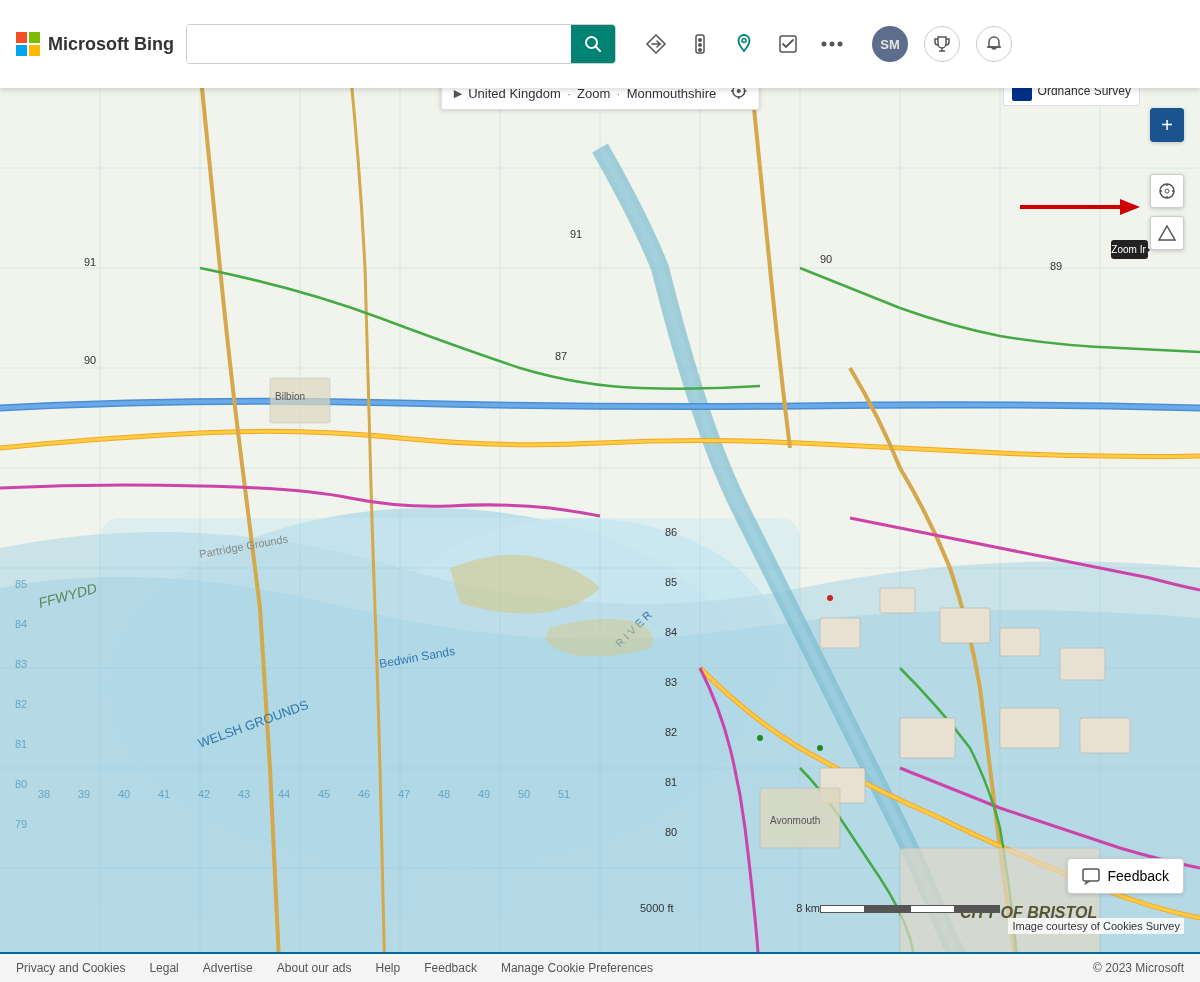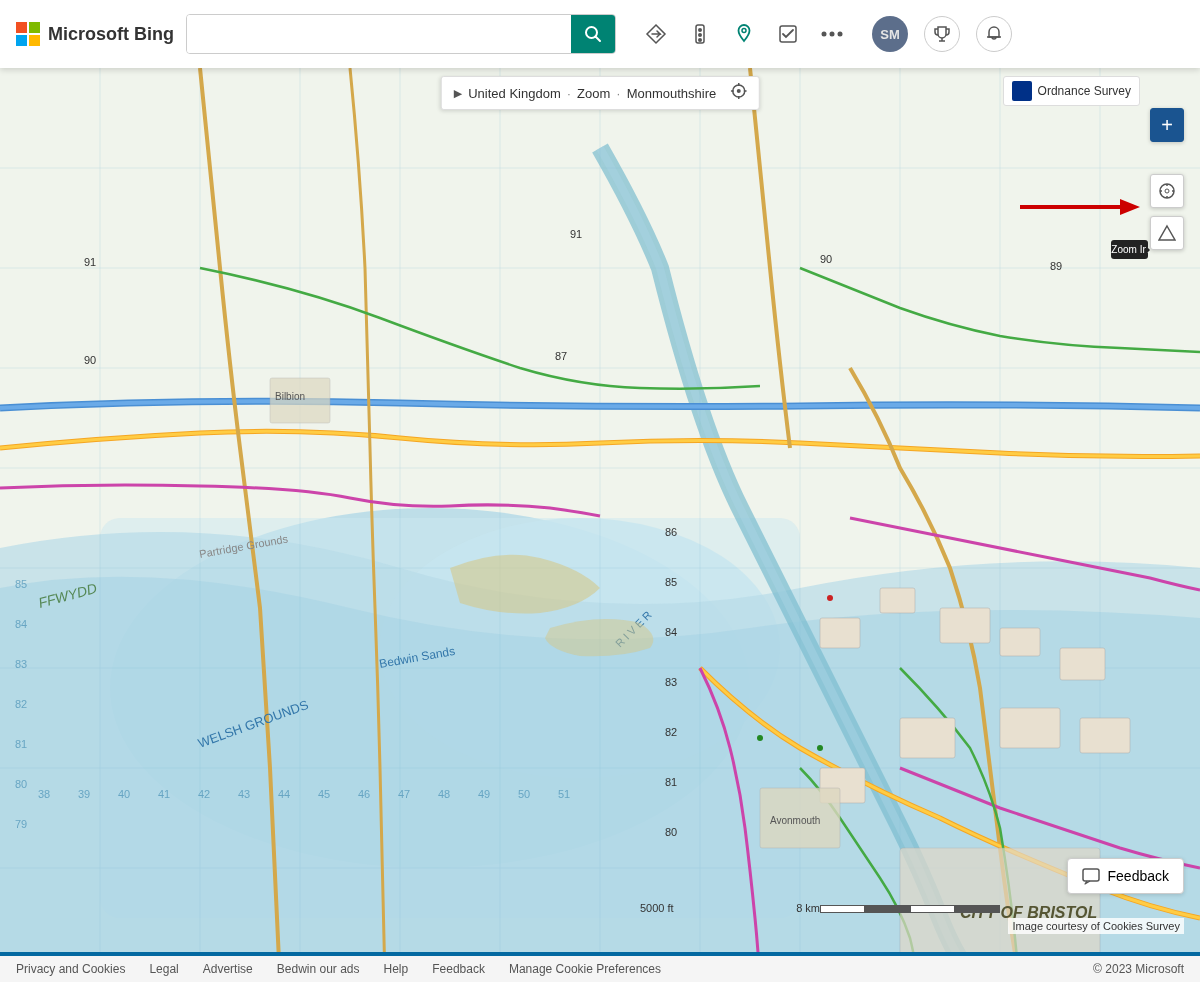--- a/index.html
+++ b/index.html
@@ -2,21 +2,21 @@
 <html><head>
   <meta charset="utf-8">
   <style>
     * { margin: 0; padding: 0; box-sizing: border-box; }
     body { width: 1200px; height: 982px; overflow: hidden; font-family: 'Segoe UI', Arial, sans-serif; position: relative; }
 
     
     #header {
       position: absolute;
       top: 0; left: 0; right: 0;
-      height: 68px;
+      height: 88px;
       background: #fff;
       display: flex;
       align-items: center;
       padding: 0 16px;
       z-index: 100;
       box-shadow: 0 2px 6px rgba(0,0,0,0.15);
       gap: 12px;
     }
     #logo {
       display: flex;
@@ -312,21 +312,21 @@
       z-index: 50;
       box-shadow: 0 1px 4px rgba(0,0,0,0.15);
     }
 
     
     #footer {
       position: absolute;
       bottom: 0; left: 0; right: 0;
       height: 30px;
       background: #f5f5f5;
-      border-top: 4px solid #0369a1;
+      border-top: 2px solid #0369a1;
       display: flex;
       align-items: center;
       padding: 0 16px;
       gap: 24px;
       z-index: 100;
       font-size: 12px;
     }
     .footer-link {
       color: #555;
       text-decoration: none;
@@ -646,18 +646,18 @@
       <span>Feedback</span>
     </button>
 
   </div>
 </div>
 
 <div id="footer">
   <a class="footer-link">Privacy and Cookies</a>
   <a class="footer-link">Legal</a>
   <a class="footer-link">Advertise</a>
-  <a class="footer-link">Bedwin our ads</a>
+  <a class="footer-link">About our ads</a>
   <a class="footer-link">Help</a>
   <a class="footer-link">Feedback</a>
   <a class="footer-link">Manage Cookie Preferences</a>
   <span class="footer-right">© 2023 Microsoft</span>
 </div>
 
 </body></html>

